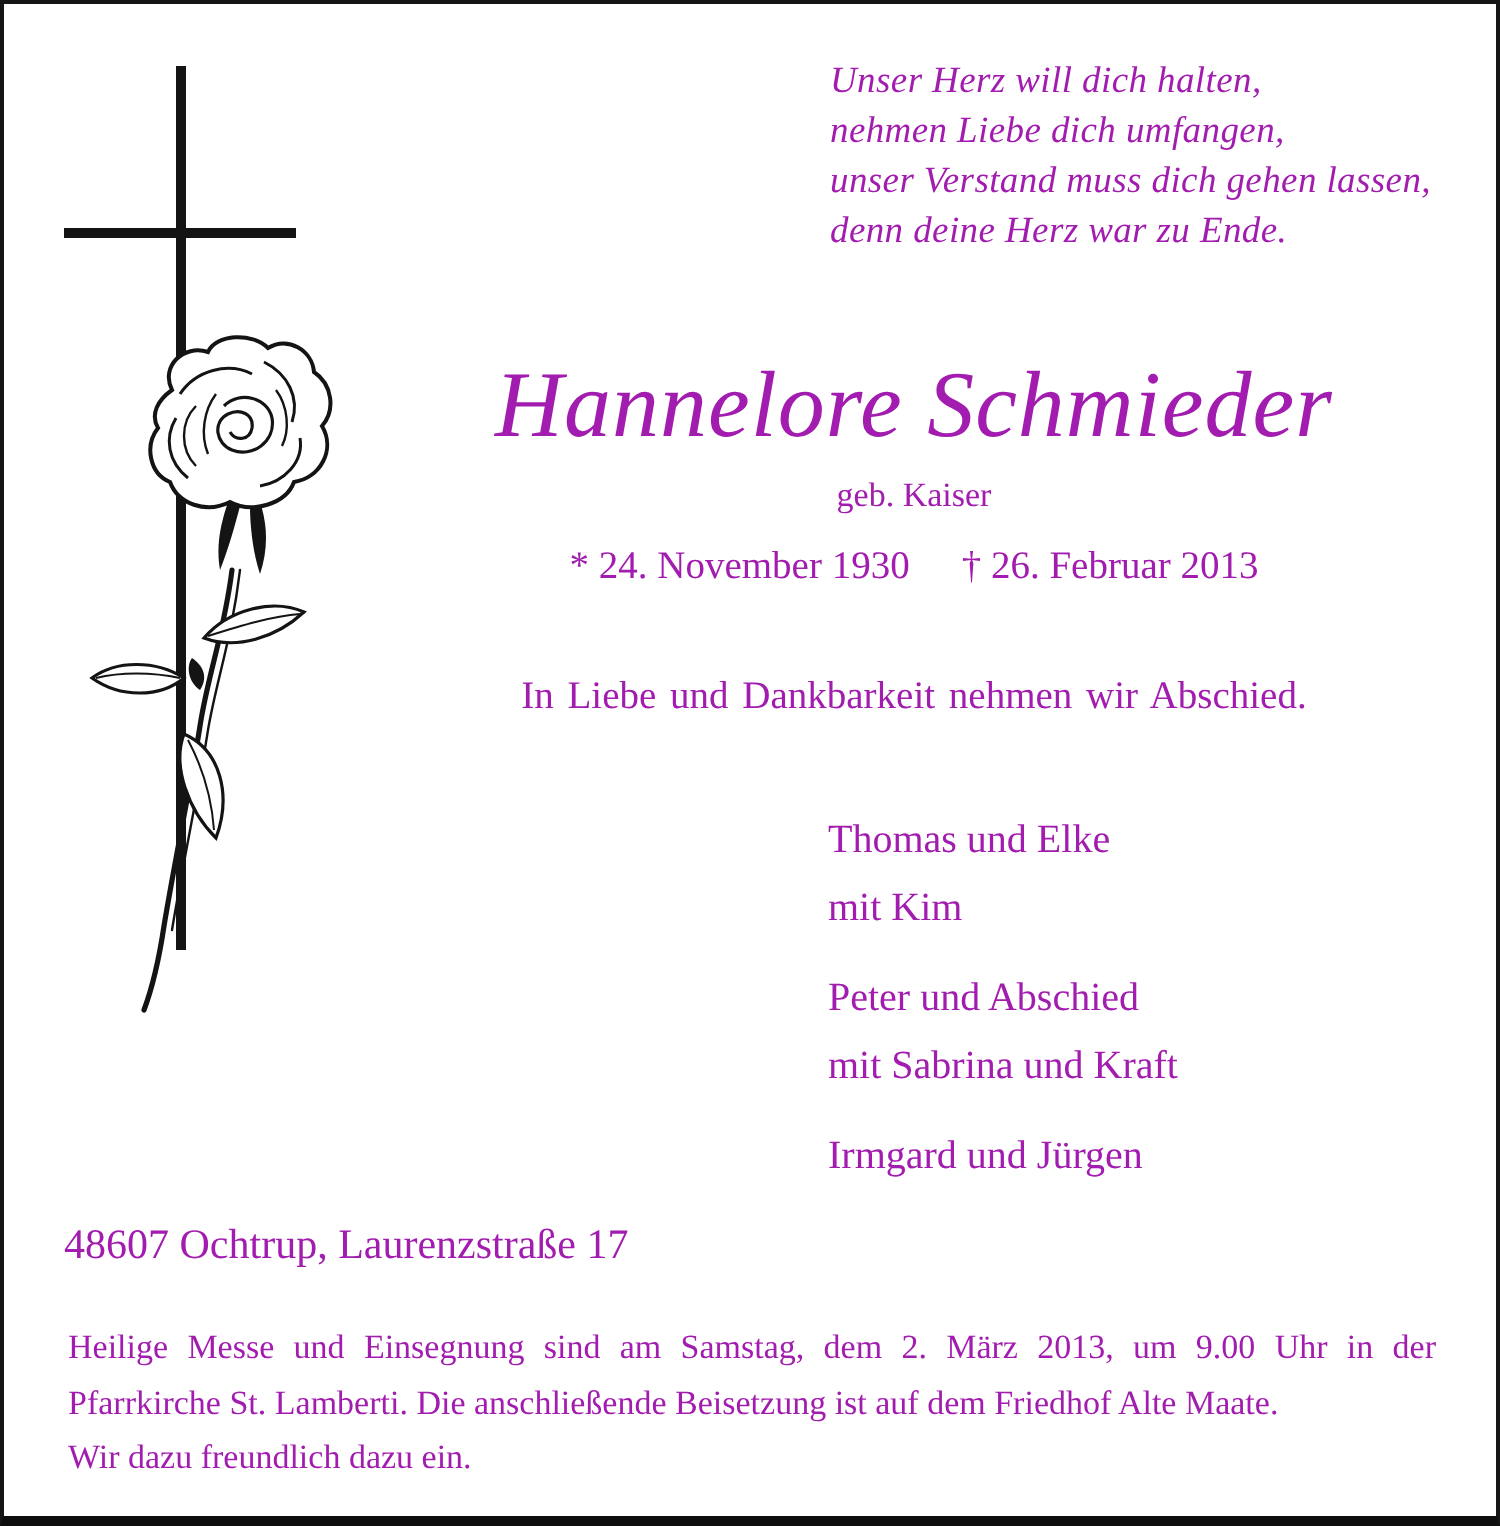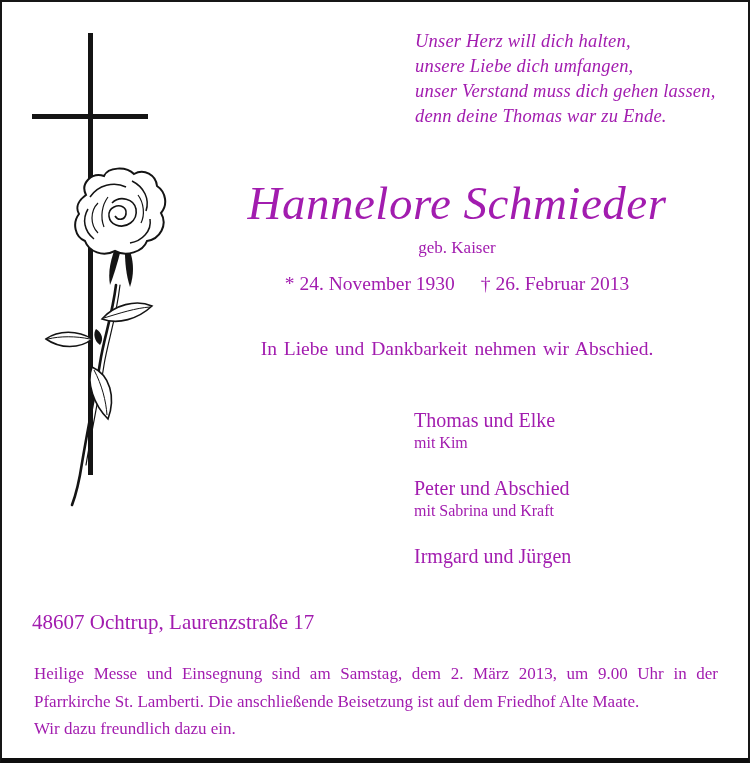--- a/index.html
+++ b/index.html
@@ -33,21 +33,21 @@
   .maiden{margin-top:11px;font-size:17px;line-height:21px;}
   .dates{
     margin-top:15px;font-size:19.5px;line-height:22px;
     display:flex;justify-content:center;gap:26px;white-space:nowrap;
   }
   .farewell{margin-top:43px;font-size:19.5px;line-height:22px;word-spacing:2px;white-space:nowrap;}
   
   .mourners{position:absolute;left:412px;top:406px;}
   .mourner-group{margin-bottom:23px;}
   .mourner-names{font-size:20px;line-height:24px;white-space:nowrap;}
-  .mourner-children{font-size:16px;line-height:20px;margin-top:1px;white-space:nowrap;}
+  .mourner-children{font-size:20px;line-height:20px;margin-top:12px;white-space:nowrap;}
   
   .address{position:absolute;left:30px;top:609px;font-size:21px;line-height:23px;white-space:nowrap;}
   .funeral{position:absolute;left:30px;top:657px;width:688px;font-size:17px;line-height:25.5px;}
   .funeral p{margin:2px;}
   .f-just{text-align:justify;text-align-last:justify;}
   .f-plain{white-space:nowrap;}
 </style>
 </head>
 <body>
 
@@ -83,23 +83,23 @@
       <path d="M56,66 C48,58 48,44 56,36" fill="none" stroke="#141414" stroke-width="1.2"></path>
 
       <path d="M70,36 C78,28 92,32 94,42 C96,54 84,62 74,58 C66,55 64,44 72,40 C78,37 85,40 84,47 C83,53 76,54 73,49" fill="none" stroke="#141414" stroke-width="1.6"></path>
       <path d="M66,30 C60,38 58,50 62,60" fill="none" stroke="#141414" stroke-width="1.2"></path>
       <path d="M96,28 C102,36 103,48 99,56" fill="none" stroke="#141414" stroke-width="1.2"></path>
     </svg>
   </div>
 
   <div class="poem">
     <div>Unser Herz will dich halten,</div>
-    <div>unsere Liebe dich umfangen,</div>
+    <div>nehmen Liebe dich umfangen,</div>
     <div>unser Verstand muss dich gehen lassen,</div>
-    <div>denn deine Thomas war zu Ende.</div>
+    <div>denn deine Herz war zu Ende.</div>
   </div>
 
   <div class="center-col">
     <h1 class="name">Hannelore Schmieder</h1>
     <div class="maiden">geb. Kaiser</div>
     <div class="dates">
       <span>* 24. November 1930</span>
       <span>† 26. Februar 2013</span>
     </div>
     <div class="farewell">In Liebe und Dankbarkeit nehmen wir Abschied.</div>

